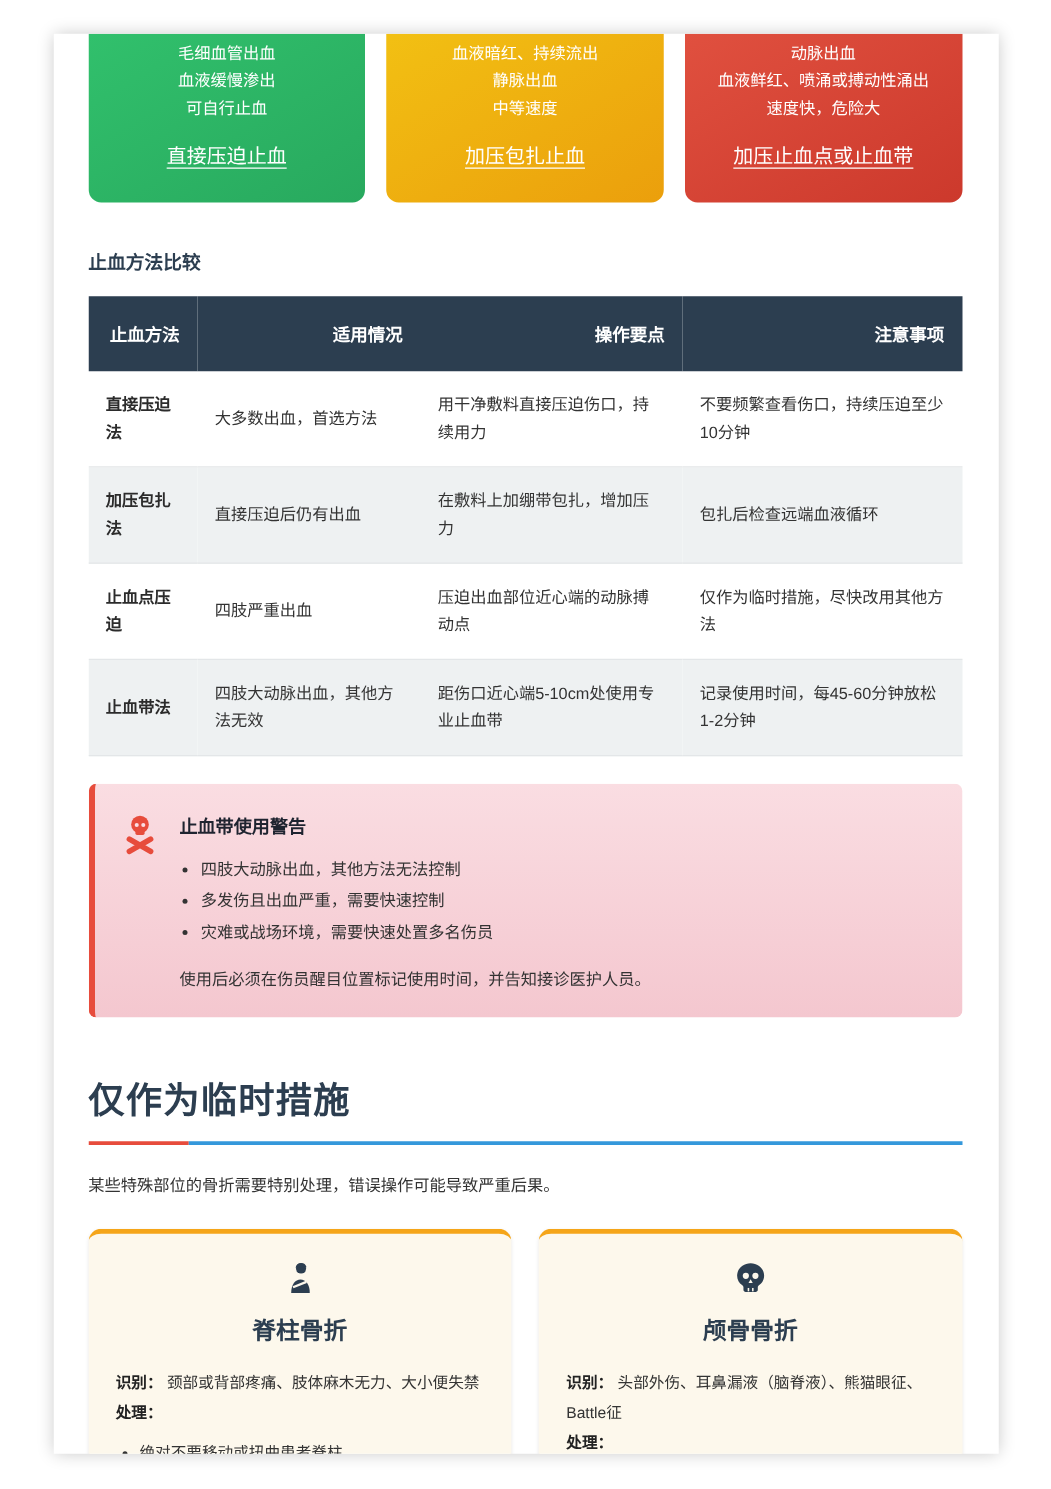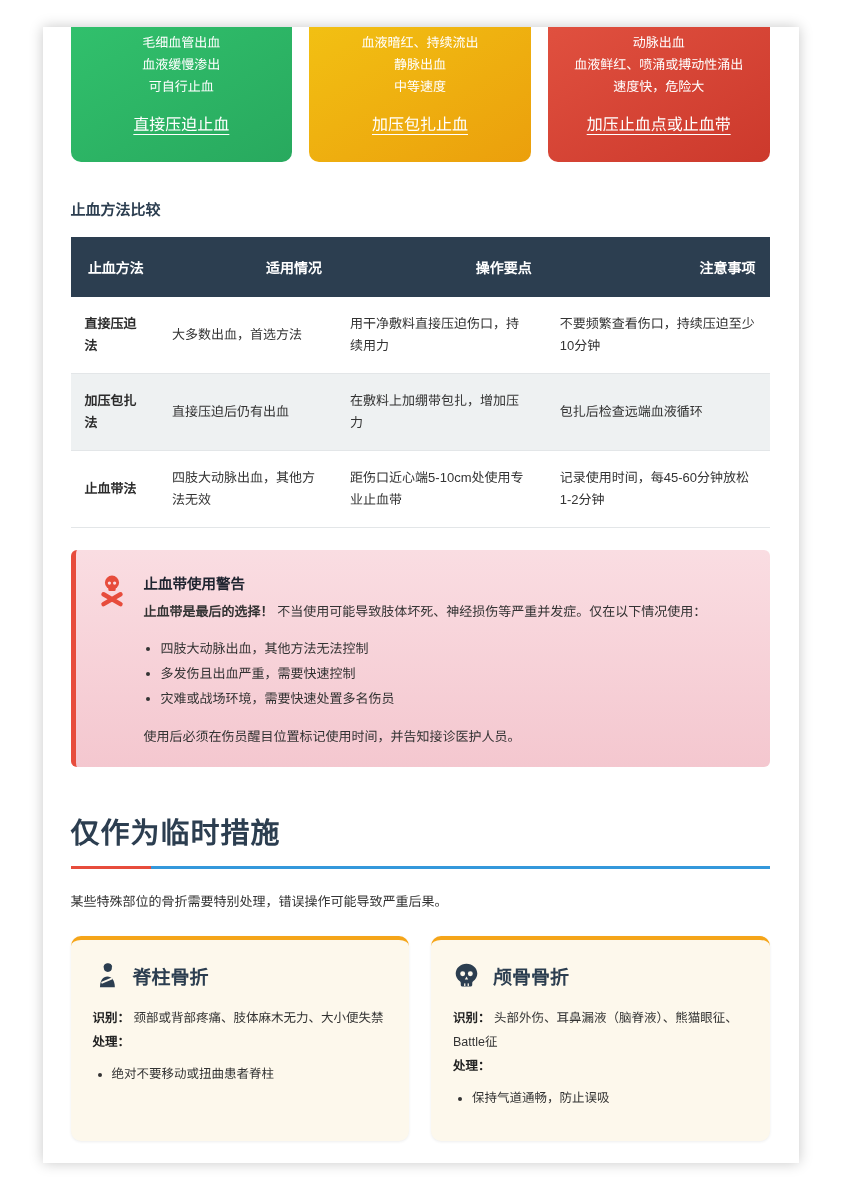--- a/index.html
+++ b/index.html
@@ -82,21 +82,21 @@
   
   .fracture-row { display: flex; gap: 22px; margin-top: 24px; }
   .fcard {
     flex: 1;
     background: #fdf8ec;
     border-top: 4px solid #f5a519;
     border-radius: 10px;
     padding: 22px 22px 30px;
     box-shadow: 0 1px 3px rgba(0,0,0,0.07);
   }
-  .fcard-head { display: flex; align-items: center; gap: 13px; }
+  .fcard-head { display: flex; align-items: center; gap: 13px; flex-direction: column; }
   .fcard-head .ficon { width: 27px; height: 27px; flex: none; }
   .fcard-title { font-size: 19px; font-weight: 700; color: #2c3e50; }
   .fcard p { margin: 17px 0 0; font-size: 12.5px; line-height: 24px; }
   .fcard p.handle { margin: 0; }
   .fcard p b { color: #222; }
   .fcard ul { margin: 8px 0 0; padding-left: 19px; }
   .fcard li { font-size: 12.5px; line-height: 25px; }
 </style>
 </head>
 <body>
@@ -148,44 +148,46 @@
         <td>用干净敷料直接压迫伤口，持续用力</td>
         <td>不要频繁查看伤口，持续压迫至少10分钟</td>
       </tr>
       <tr>
         <td class="method">加压包扎法</td>
         <td>直接压迫后仍有出血</td>
         <td>在敷料上加绷带包扎，增加压力</td>
         <td>包扎后检查远端血液循环</td>
       </tr>
       <tr>
+        <td class="method">止血点压迫</td>
+        <td>四肢严重出血</td>
+        <td>压迫出血部位近心端的动脉搏动点</td>
+        <td>仅作为临时措施，尽快改用其他方法</td>
+      </tr>
+      <tr>
         <td class="method">止血带法</td>
         <td>四肢大动脉出血，其他方法无效</td>
         <td>距伤口近心端5-10cm处使用专业止血带</td>
         <td>记录使用时间，每45-60分钟放松1-2分钟</td>
       </tr>
     </tbody>
   </table>
 
   <div class="warning">
     <div class="wicon">
       <svg viewBox="0 0 24 26" width="32" height="34" aria-hidden="true">
         <ellipse cx="12" cy="6.6" rx="5.4" ry="5.4" fill="#e74c3c"></ellipse>
         <rect x="9.2" y="9.6" width="5.6" height="3.4" rx="1" fill="#e74c3c"></rect>
         <circle cx="10" cy="6.9" r="1.25" fill="#fadde2"></circle>
         <circle cx="14" cy="6.9" r="1.25" fill="#fadde2"></circle>
         <path d="M5.5 15.5 L18.5 23 M18.5 15.5 L5.5 23" stroke="#e74c3c" stroke-width="3.4" stroke-linecap="round" fill="none"></path>
       </svg>
     </div>
     <div>
       <div class="warning-title">止血带使用警告</div>
-      <div class="warning-lead">
-        <b>止血带是最后的选择！</b>
-        <span>不当使用可能导致肢体坏死、神经损伤等严重并发症。仅在以下情况使用：</span>
-      </div>
       <ul>
         <li>四肢大动脉出血，其他方法无法控制</li>
         <li>多发伤且出血严重，需要快速控制</li>
         <li>灾难或战场环境，需要快速处置多名伤员</li>
       </ul>
       <div class="warning-note">使用后必须在伤员醒目位置标记使用时间，并告知接诊医护人员。</div>
     </div>
   </div>
 
   <h1 class="section-title">仅作为临时措施</h1>

